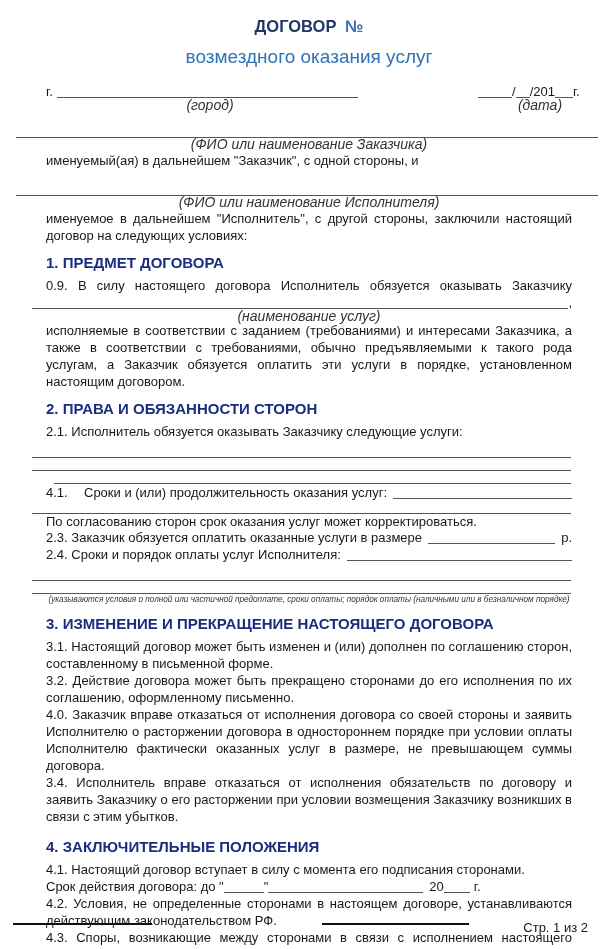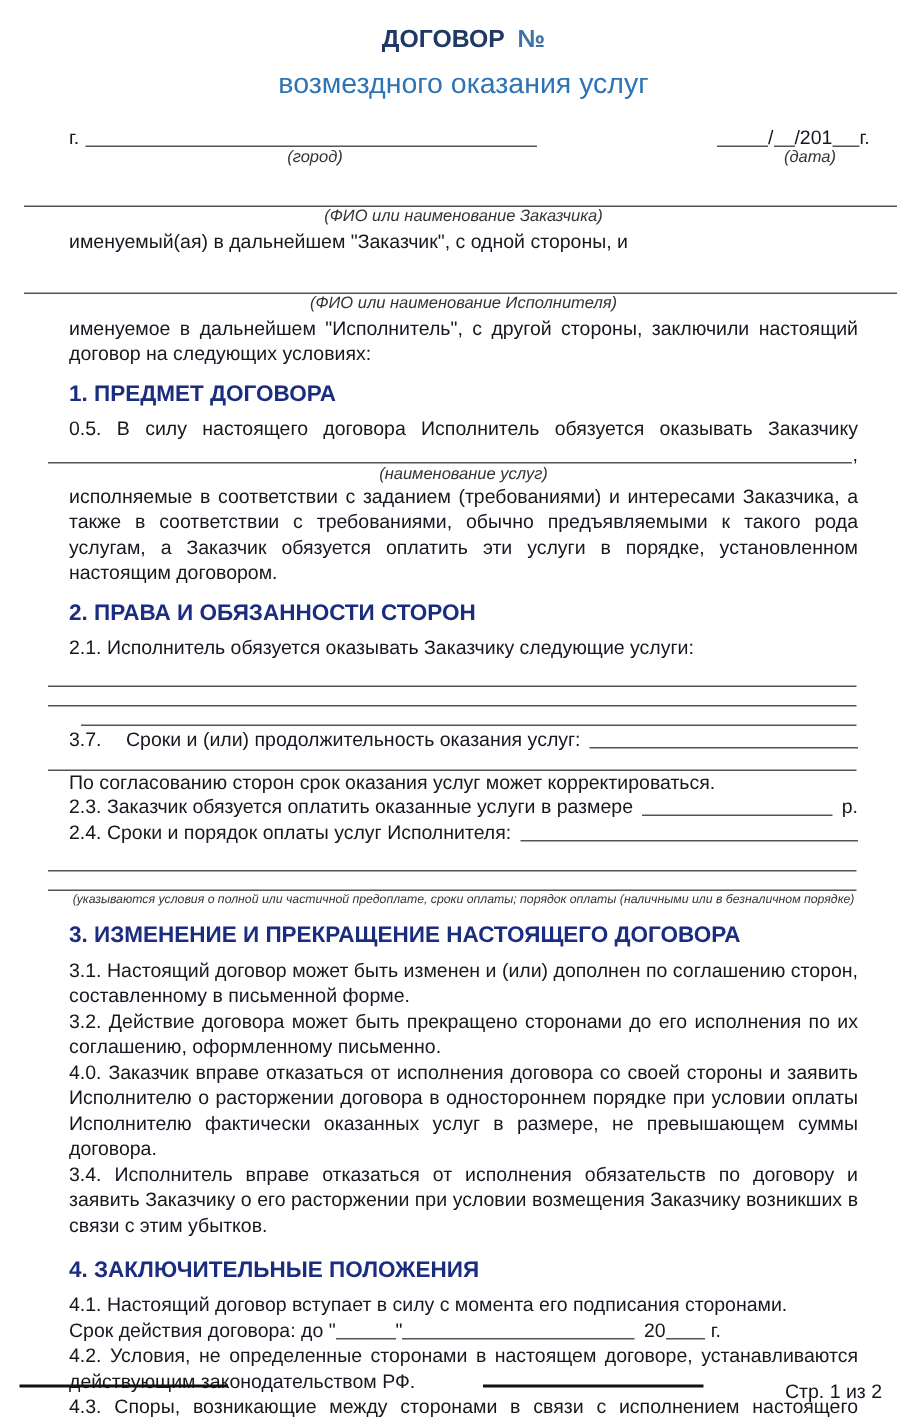--- a/index.html
+++ b/index.html
@@ -16,21 +16,21 @@
     font-size: 13px; line-height: 17px;
     color: #17171f;
     overflow: hidden;
     border-radius: 24px;
   }
   .title { text-align: center; font-size: 16.5px; font-weight: bold; margin: 6px 0 13px; }
   .title-main { color: #1f3864; }
   .title-no { color: #3d72a8; margin-left: 4px; }
   .subtitle { text-align: center; color: #2e74b5; font-size: 19px; margin-bottom: 18px; }
 
-  .caption { font-size: 11px; font-style: italic; color: #333; text-align: center; line-height: 11px; }
+  .caption { font-size: 14px; font-style: italic; color: #333; text-align: center; line-height: 11px; }
   .caption-sm { font-size: 8.2px; }
 
   .row { display: flex; align-items: flex-end; }
   .fill-flex { flex: 1; border-bottom: 1px solid #555; height: 13px; margin-bottom: 2px; }
   .fill { display: inline-block; border-bottom: 1px solid #555; height: 12px; margin-bottom: 2px; }
   .fw40 { width: 40px; } .fw155 { width: 155px; } .fw26 { width: 26px; }
   .fw34 { width: 34px; } .fw14 { width: 14px; } .fw18 { width: 18px; }
 
   .city-date { display: flex; justify-content: space-between; margin-right: -30px; margin-bottom: 14px; }
   .city-block { width: 312px; }
@@ -96,35 +96,35 @@
 
   <div class="blank-row party-line"></div>
   <div class="caption">(ФИО или наименование Заказчика)</div>
   <p class="body mt2">именуемый(ая)  в  дальнейшем "Заказчик", с  одной стороны, и</p>
 
   <div class="blank-row party-line"></div>
   <div class="caption">(ФИО или наименование Исполнителя)</div>
   <p class="body just mt2">именуемое в дальнейшем "Исполнитель", с другой стороны, заключили настоящий договор на следующих условиях:</p>
 
   <h2>1. ПРЕДМЕТ ДОГОВОРА</h2>
-  <p class="body just-all">0.5. В силу настоящего договора Исполнитель обязуется оказывать Заказчику</p>
+  <p class="body just-all">0.9. В силу настоящего договора Исполнитель обязуется оказывать Заказчику</p>
   <div class="fill-comma-row">
     <span class="fill-flex"></span>
     <span>,</span>
   </div>
   <div class="caption">(наименование услуг)</div>
   <p class="body just">исполняемые в соответствии с заданием (требованиями) и интересами Заказчика, а также в соответствии с требованиями, обычно предъявляемыми к такого рода услугам,  а Заказчик обязуется оплатить эти услуги в порядке, установленном настоящим договором.</p>
 
   <h2>2. ПРАВА И ОБЯЗАННОСТИ СТОРОН</h2>
   <p class="body">2.1. Исполнитель обязуется оказывать Заказчику следующие услуги:</p>
   <div class="blank-row wide-line" style="margin-top:5px"></div>
   <div class="blank-row wide-line"></div>
   <div class="blank-row indent-line"></div>
   <div class="row">
-    <span class="num">3.7.</span>
+    <span class="num">4.1.</span>
     <span>Сроки и (или) продолжительность оказания услуг:</span>
     <span class="fill-flex" style="margin-left:6px"></span>
   </div>
   <div class="blank-row wide-line"></div>
   <p class="body" style="line-height:15px">По  согласованию сторон  срок оказания услуг может корректироваться.</p>
   <div class="row">
     <span>2.3. Заказчик обязуется оплатить оказанные услуги в размере</span>
     <span class="fill-flex" style="margin-left:6px"></span>
     <span class="sfx">р.</span>
   </div>

